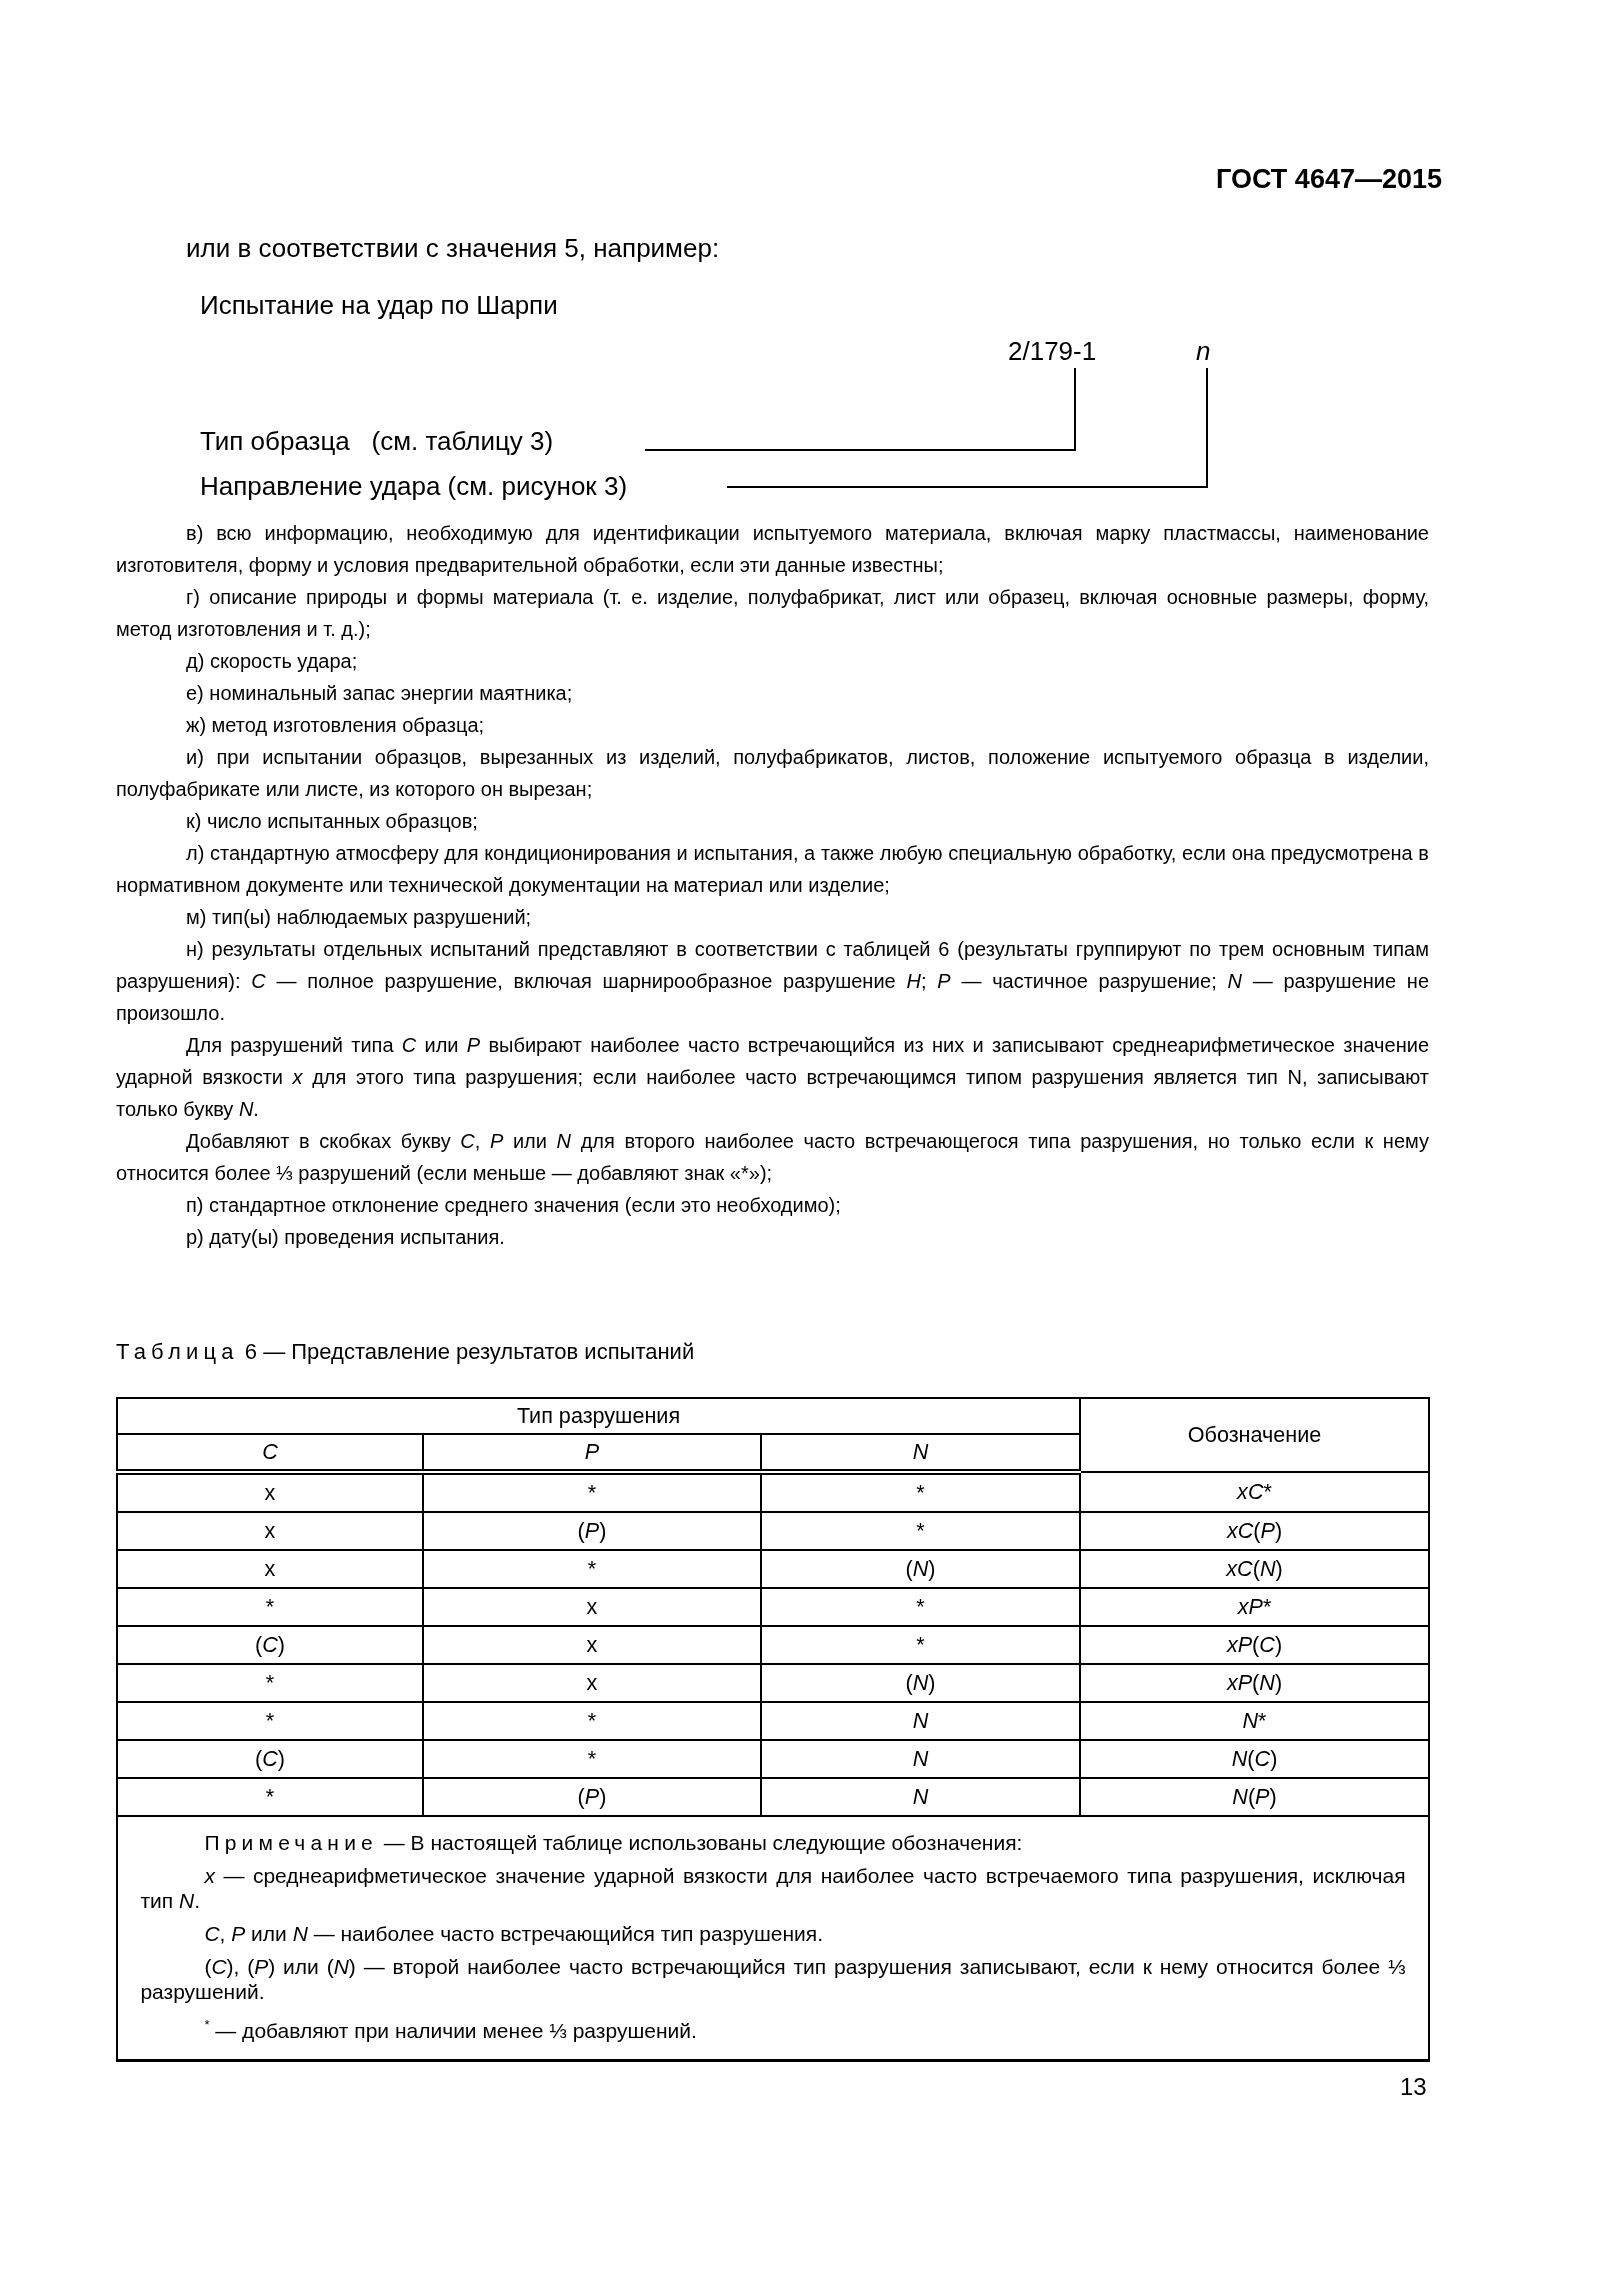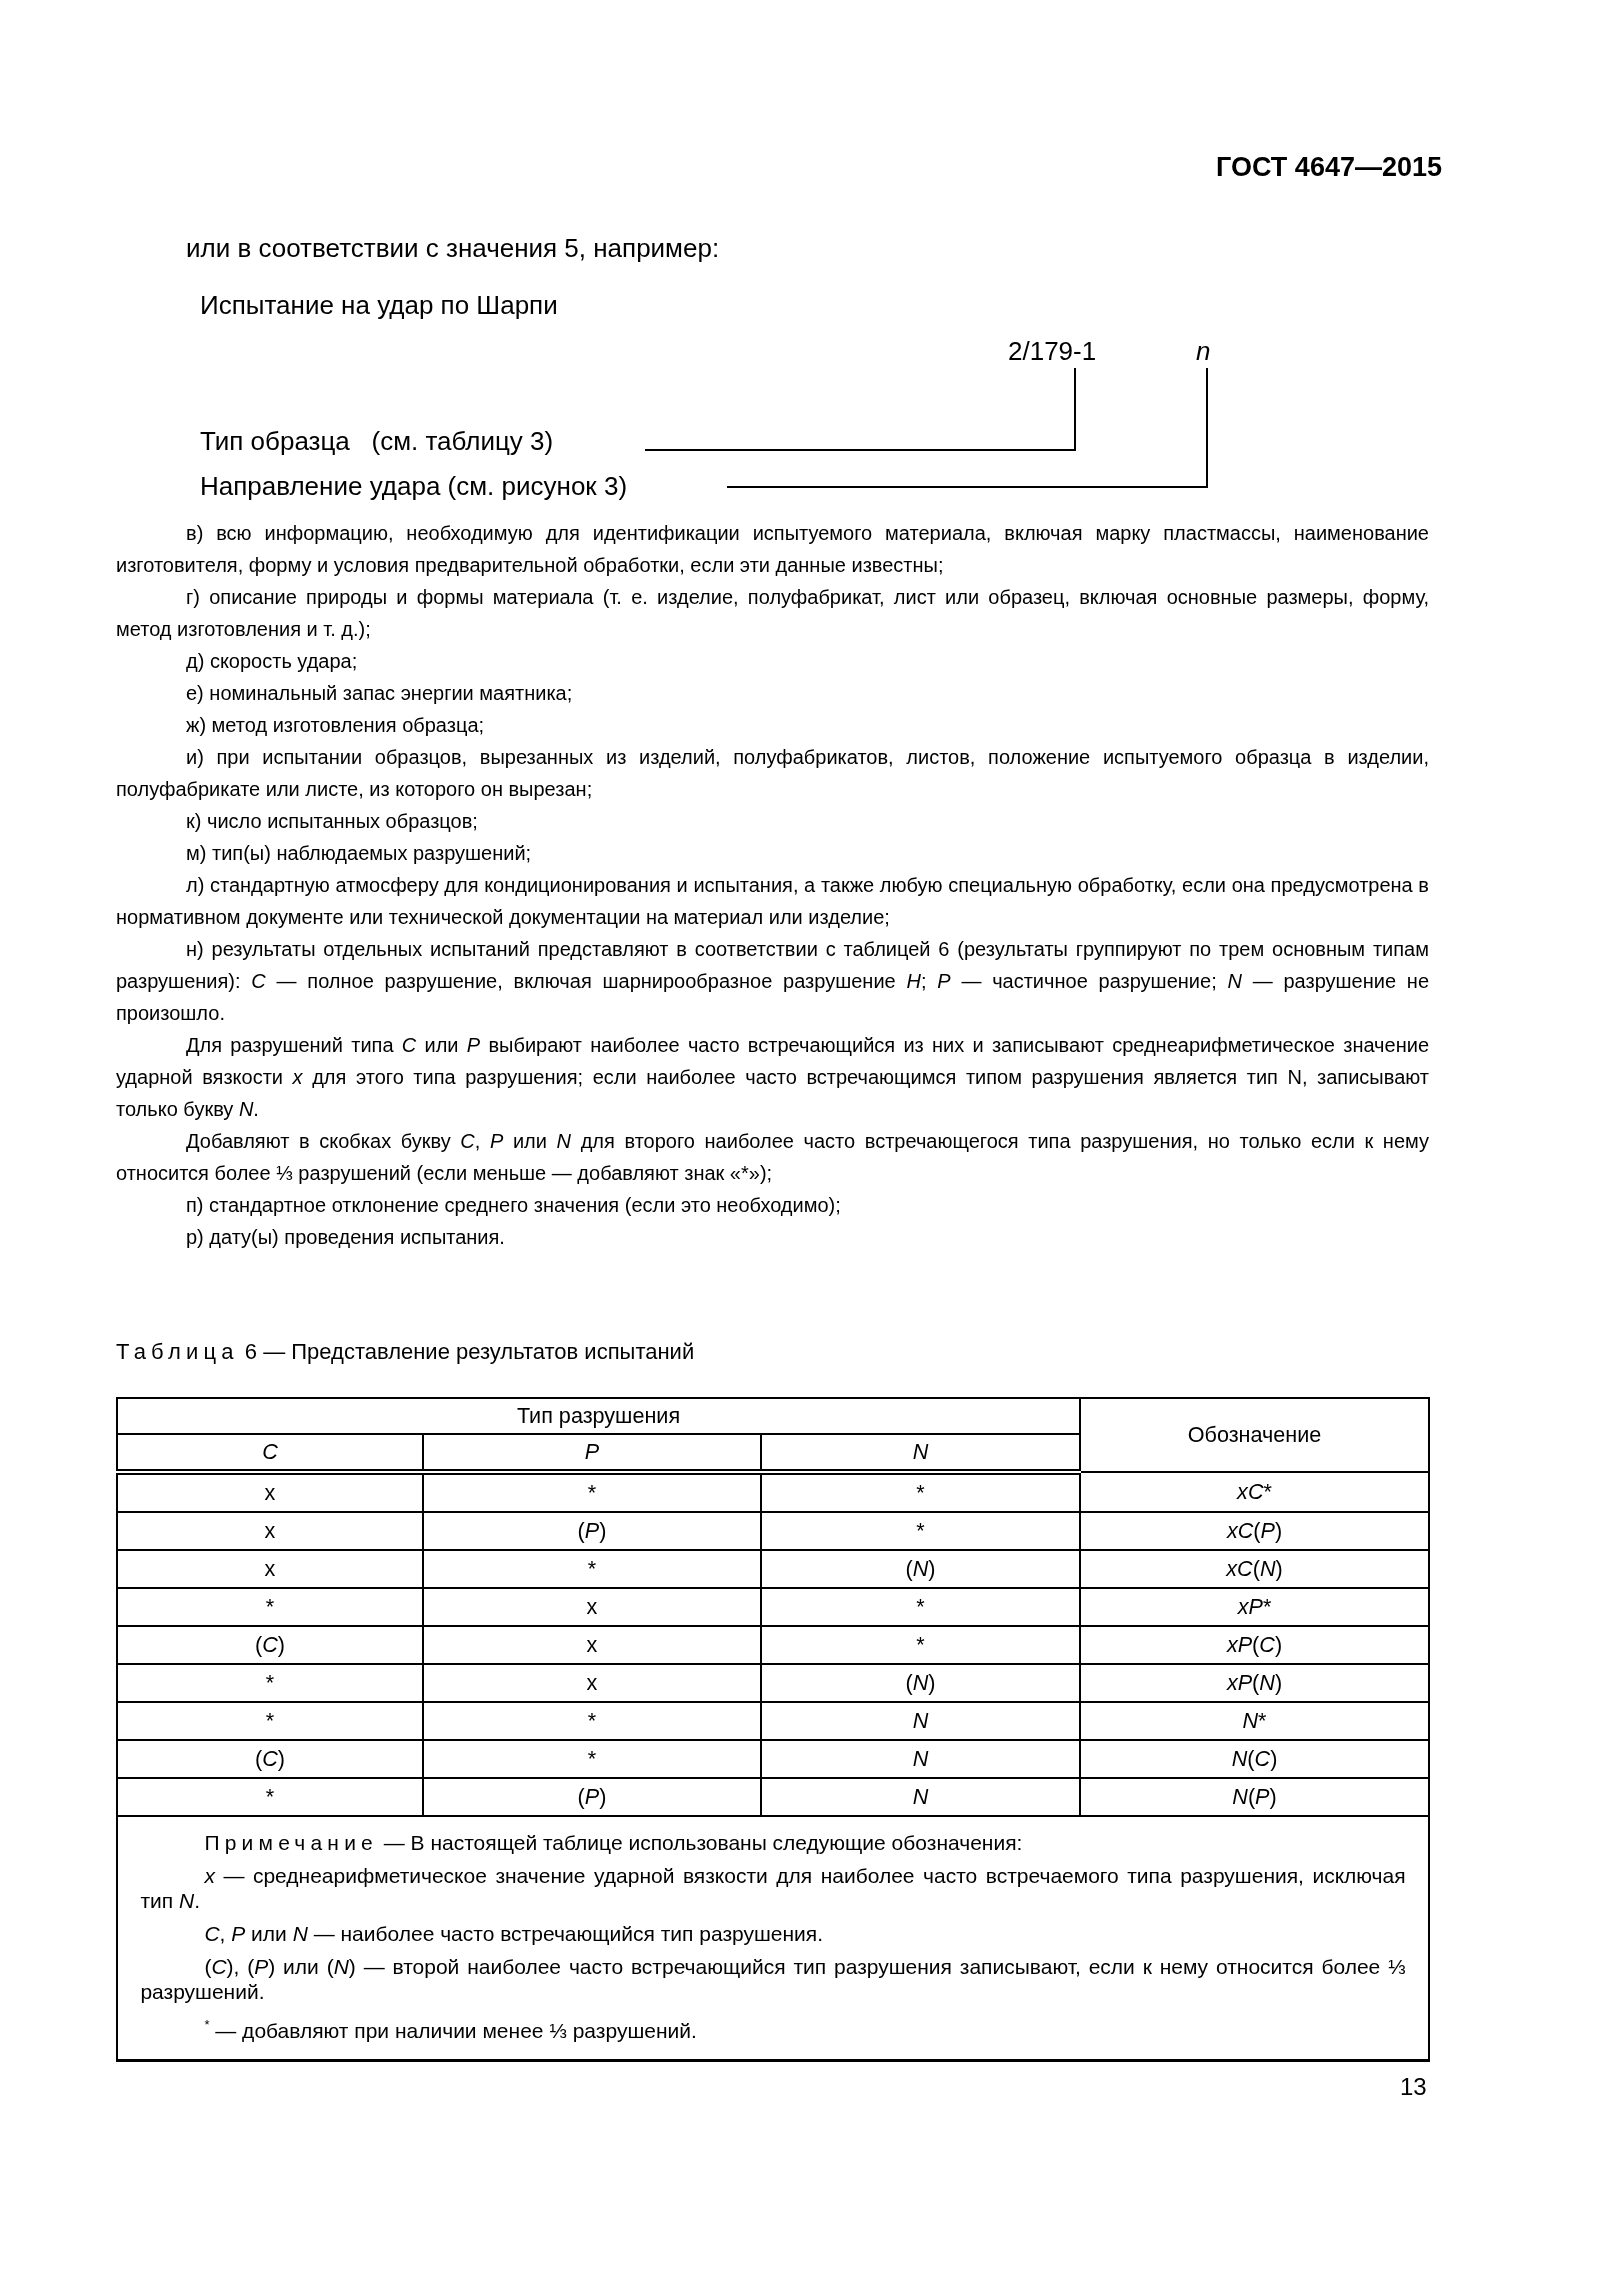--- a/index.html
+++ b/index.html
@@ -26,21 +26,21 @@
   #tbl .h2 { height: 34px; }
   #tbl thead tr:last-child th { border-bottom: 6.5px double #000; }
   #tbl tbody td { height: 36px; }
   #tbl .note { text-align: left; font-size: 21px; line-height: 25px; padding: 5.2px 14.4px 7.9px 14.4px; vertical-align: top; border-width: 2.6px 2.6px 3.9px 2.6px; }
   #tbl .note p { margin: 8px; text-indent: 64px; text-align: justify; }
   .sup { font-size: 13px; vertical-align: 9.2px; }
 </style>
 </head>
 <body>
 
-<div class="abs hdr" style="right:181px; top:152px;">ГОСТ 4647—2015</div>
+<div class="abs hdr" style="right:181px; top:164px;">ГОСТ 4647—2015</div>
 
 <div class="abs t40" style="left:186px; top:232px;">или в соответствии с значения 5, например:</div>
 
 <div>
   <div class="abs t40" style="left:200px; top:289px;">Испытание на удар по  Шарпи</div>
   <div class="abs t40" style="left:1008px; top:335px;">2/179-1</div>
   <div class="abs t40 it" style="left:1196px; top:335px;">n</div>
   <div class="abs t40" style="left:200px; top:425px; white-space:pre;">Тип образца   (см. таблицу 3)</div>
   <div class="abs t40" style="left:200px; top:470px;">Направление удара (см. рисунок 3)</div>
 
@@ -51,22 +51,22 @@
 </div>
 
 <div id="body">
     <p>в) всю информацию, необходимую для идентификации испытуемого материала, включая марку пластмассы, наименование изготовителя, форму и условия предварительной обработки, если эти дан­ные известны;</p>
     <p>г) описание природы и формы материала (т. е. изделие, полуфабрикат, лист или образец, включая основные размеры, форму, метод изготовления и т. д.);</p>
     <p>д) скорость удара;</p>
     <p>е) номинальный запас энергии маятника;</p>
     <p>ж) метод изготовления образца;</p>
     <p>и) при испытании образцов, вырезанных из изделий, полуфабрикатов, листов, положение испыту­емого образца в изделии, полуфабрикате или листе, из которого он вырезан;</p>
     <p>к) число испытанных образцов;</p>
+    <p>л) стандартную атмосферу для кондиционирования и испытания, а также любую специальную обработку, если она предусмотрена в нормативном документе или технической документации на мате­риал или изделие;</p>
     <p>м) тип(ы) наблюдаемых разрушений;</p>
-    <p>л) стандартную атмосферу для кондиционирования и испытания, а также любую специальную обработку, если она предусмотрена в нормативном документе или технической документации на мате­риал или изделие;</p>
     <p>н) результаты отдельных испытаний представляют в соответствии с таблицей 6 (результаты груп­пируют по трем основным типам разрушения): <i>C</i> — полное разрушение, включая шарнирообразное разрушение <i>H</i>; <i>P</i> — частичное разрушение; <i>N</i> — разрушение не произошло.</p>
     <p>Для разрушений типа <i>C</i> или <i>P</i> выбирают наиболее часто встречающийся из них и записывают среднеарифметическое значение ударной вязкости <i>x</i> для этого типа разрушения; если наиболее часто встречающимся типом разрушения является тип N, записывают только букву <i>N</i>.</p>
     <p>Добавляют в скобках букву <i>C</i>, <i>P</i> или <i>N</i> для второго наиболее часто встречающегося типа разруше­ния, но только если к нему относится более ⅓ разрушений (если меньше — добавляют знак «*»);</p>
     <p>п) стандартное отклонение среднего значения (если это необходимо);</p>
     <p>р) дату(ы) проведения испытания.</p>
   </div>
 
 <div class="abs caption" style="left:116px; top:1339px;">
   <span class="spaced">Таблица</span>
   <span>6 — Представление результатов испытаний</span>

